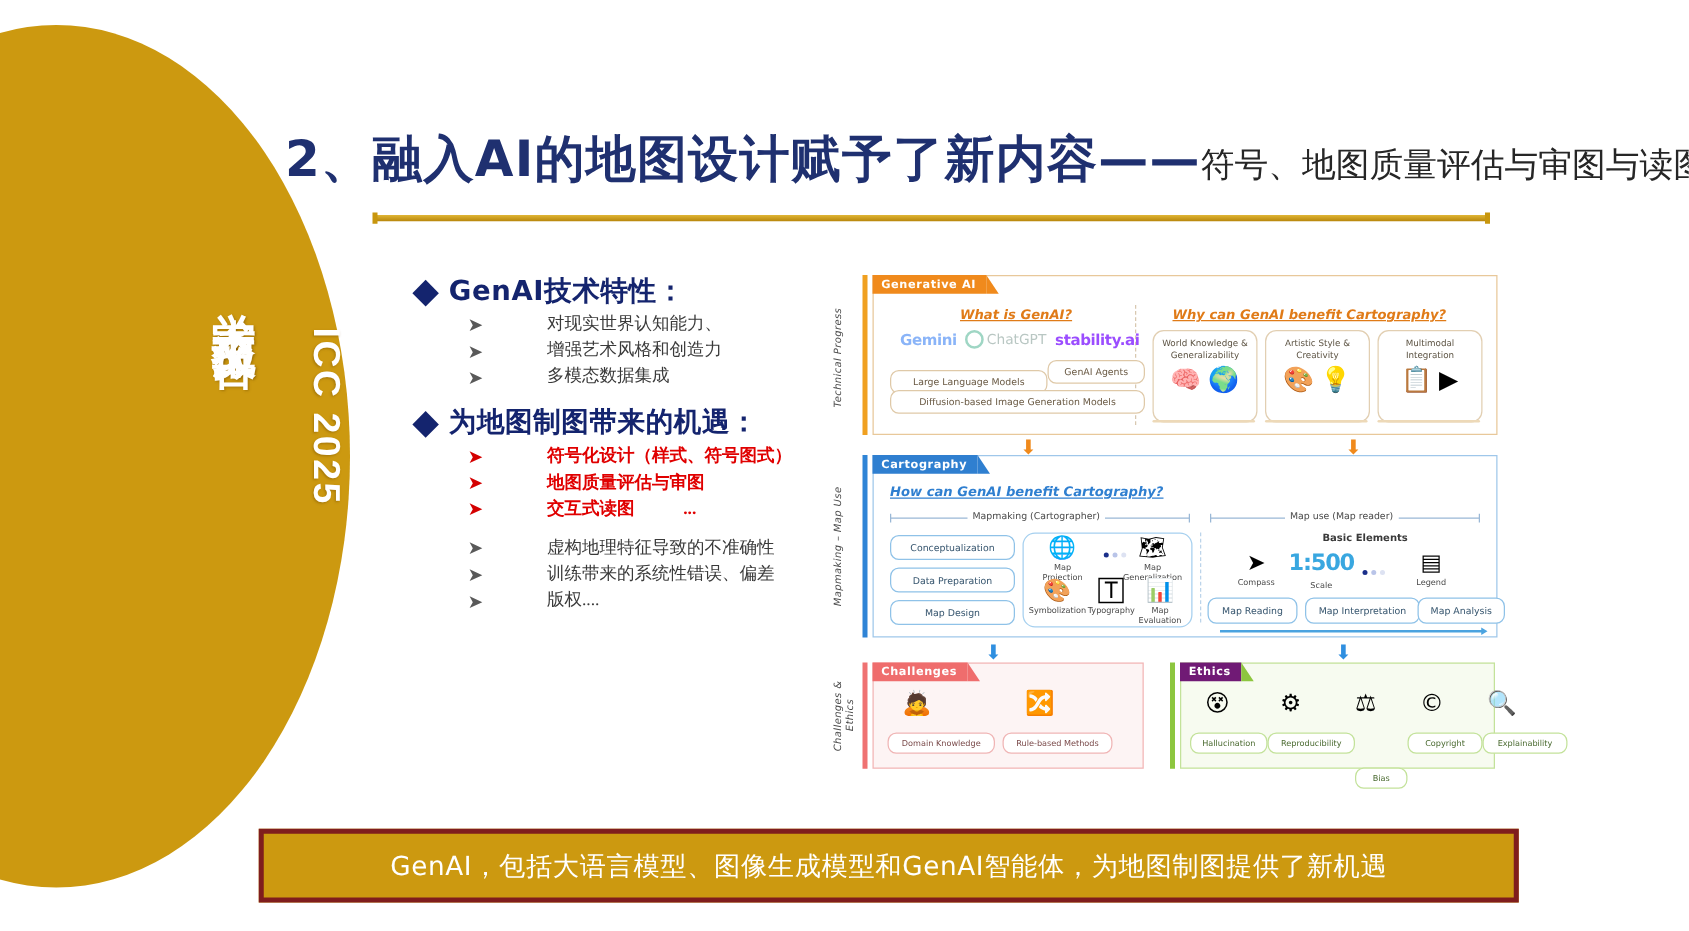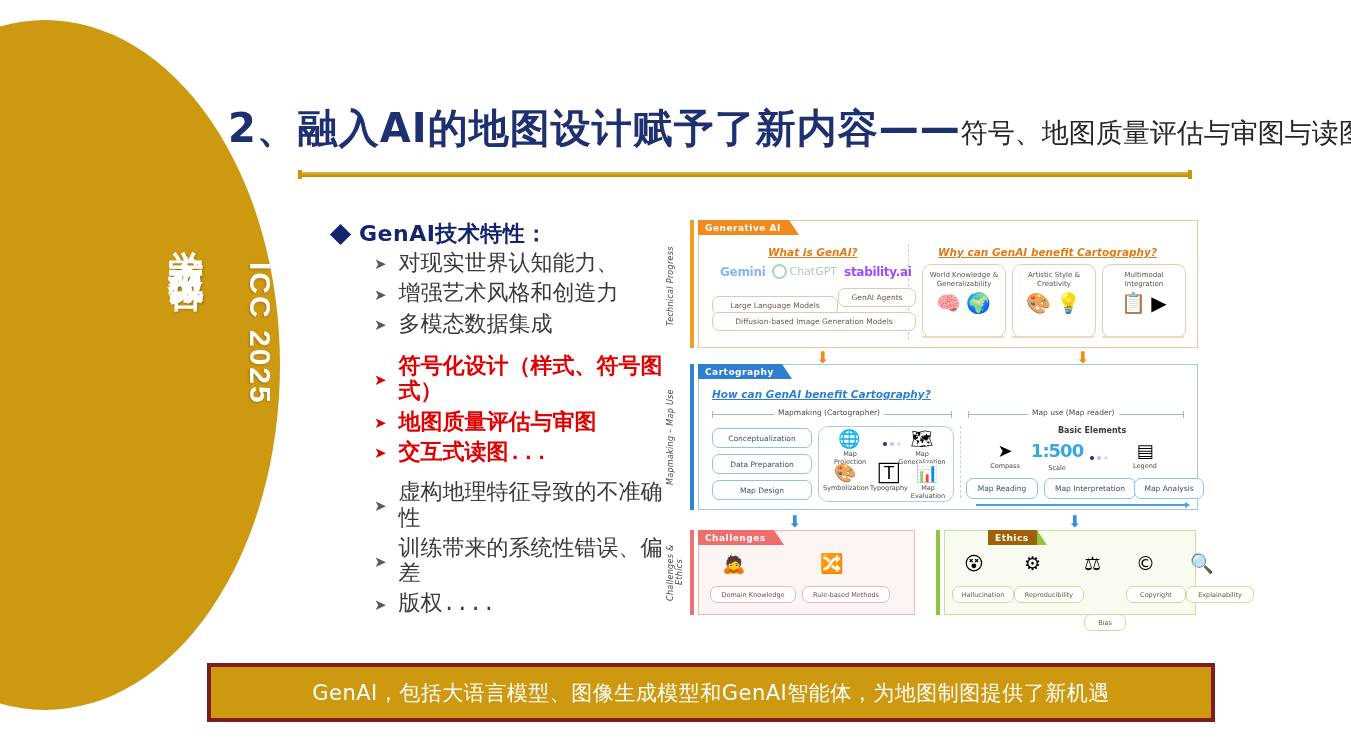--- a/index.html
+++ b/index.html
@@ -53,22 +53,23 @@
   .b1 .txt{
     font-size:22px;font-weight:bold;color:#14246e;line-height:1.1;letter-spacing:.5px;
     font-family:"DejaVu Sans","Liberation Sans",sans-serif;
   }
   .b2{display:flex;align-items:center;margin:0 0 5px 0;padding-left:41px;}
   .b2 .arw{
     font-size:15px;color:#595959;margin-right:12px;flex:none;line-height:1;
     font-family:"DejaVu Sans",sans-serif;
   }
   .b2 .txt{
-    font-size:22px;color:#3a3a3a;line-height:1.15;
-    font-family:Liberation Mono, monospace;
+    font-size:14px;color:#3a3a3a;line-height:1.15;
+    font-family:Liberation Serif, serif;
+    margin-left:39px;
   }
   .b2.red .arw{color:#d40000;}
   .b2.red .txt{color:#e00000;font-weight:bold;}
   .gap-a{height:12px;}
   .gap-b{height:10px;}
   
   .banner{
     position:absolute;left:207px;top:663px;width:1000px;height:51px;z-index:4;
     background:#cc9910;border:4px solid #7f1d1d;
     display:flex;align-items:center;justify-content:center;
@@ -170,21 +171,21 @@
   .s3{top:318px;height:85px;}
   .s3a{left:22px;width:225px;}
   .s3b{left:268px;width:260px;}
   .s3a .band-accent{background:#ef7272;}
   .s3a .band-box{border:1px solid #f2b6b6;background:#fdf4f4;}
   .s3a .tab{left:8px;background:#ef6d6d;color:#ef6d6d;}
   .s3a .tab span{color:#fff;}
   .s3a .tab:after{border-left-color:#ef6d6d;}
   .s3b .band-accent{background:#8dc63f;}
   .s3b .band-box{border:1px solid #c3e29a;background:#f7fbf0;}
-  .s3b .tab{left:8px;background:#a16207;color:#8dc63f;margin-left:44px;}
+  .s3b .tab{left:8px;background:#701a75;color:#8dc63f;}
   .s3b .tab span{color:#fff;}
   .s3b .tab:after{border-left-color:#8dc63f;}
   .rpill{
     position:absolute;border:1px solid #f0b5b5;border-radius:7px;background:#fff;
     display:flex;align-items:center;justify-content:center;
     font-size:6.5px;color:#7a4a4a;text-align:center;padding:0 2px;
   }
   .gpill{
     position:absolute;border:1px solid #c3e29a;border-radius:7px;background:#fff;
     display:flex;align-items:center;justify-content:center;
@@ -223,20 +224,24 @@
     <span class="arw">➤</span>
     <span class="txt">增强艺术风格和创造力</span>
   </div>
   <div class="b2">
     <span class="arw">➤</span>
     <span class="txt">多模态数据集成</span>
   </div>
 
   <div class="gap-a"></div>
 
+  <div class="b1">
+    <span class="dia"></span>
+    <span class="txt">为地图制图带来的机遇：</span>
+  </div>
   <div class="b2 red">
     <span class="arw">➤</span>
     <span class="txt">符号化设计（样式、符号图式）</span>
   </div>
   <div class="b2 red">
     <span class="arw">➤</span>
     <span class="txt">地图质量评估与审图</span>
   </div>
   <div class="b2 red">
     <span class="arw">➤</span>

